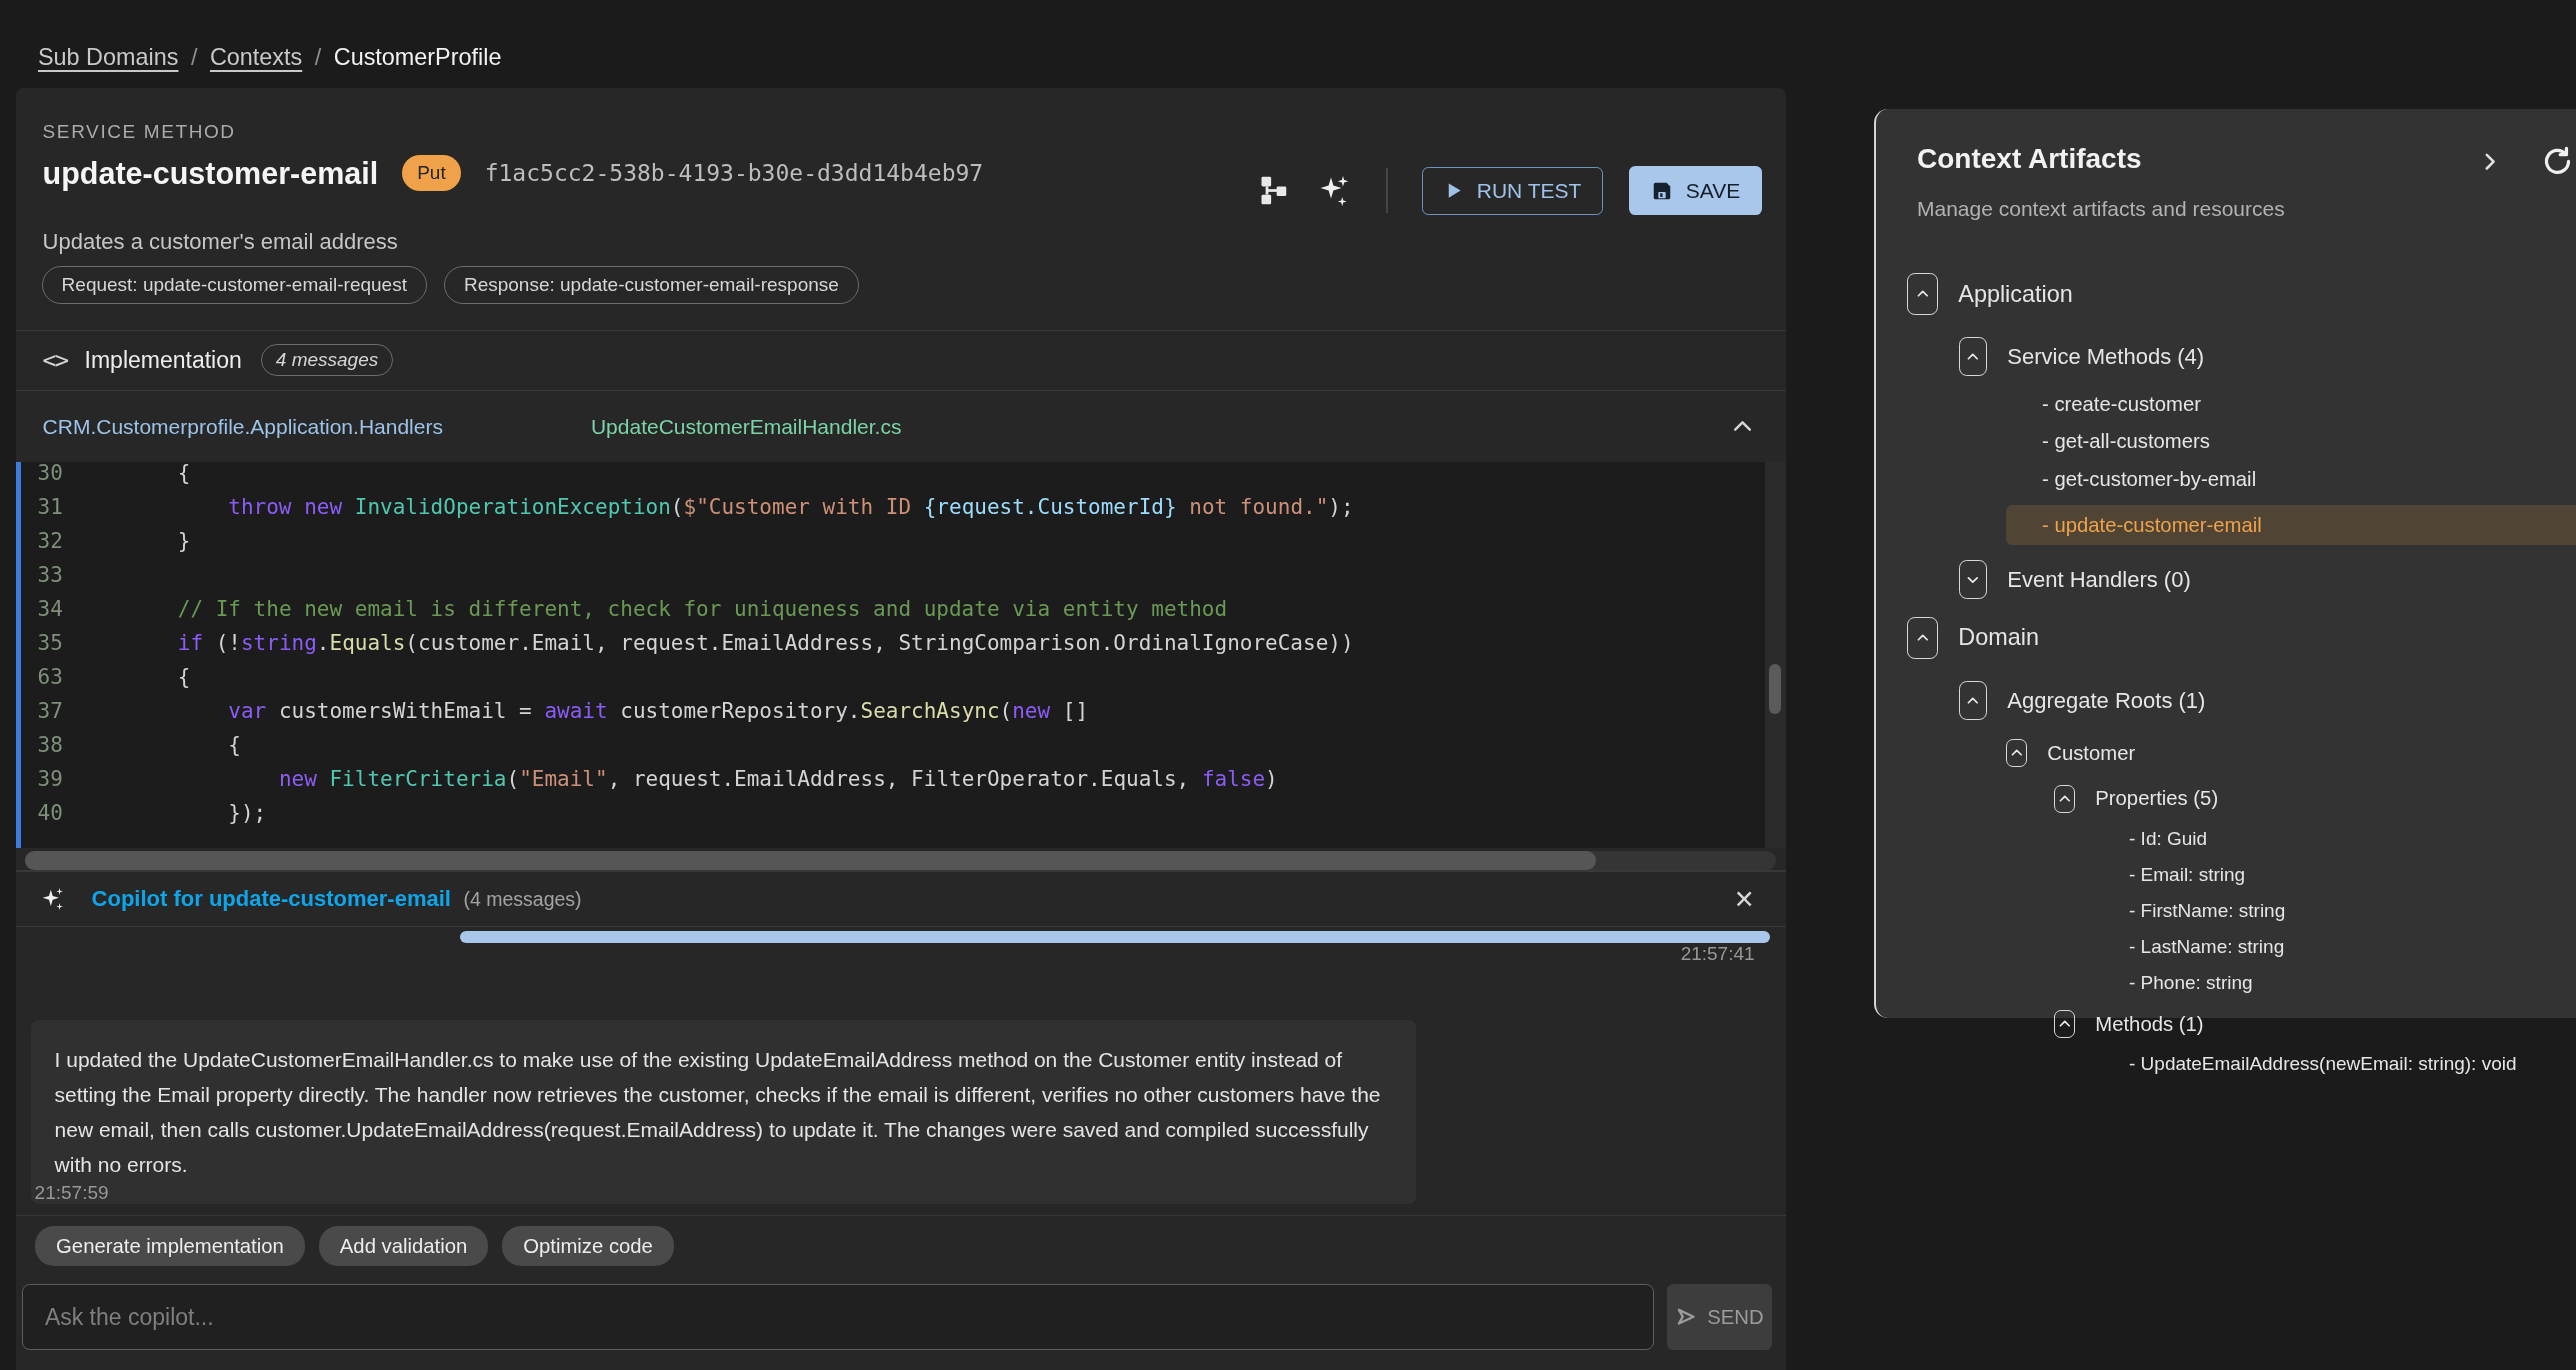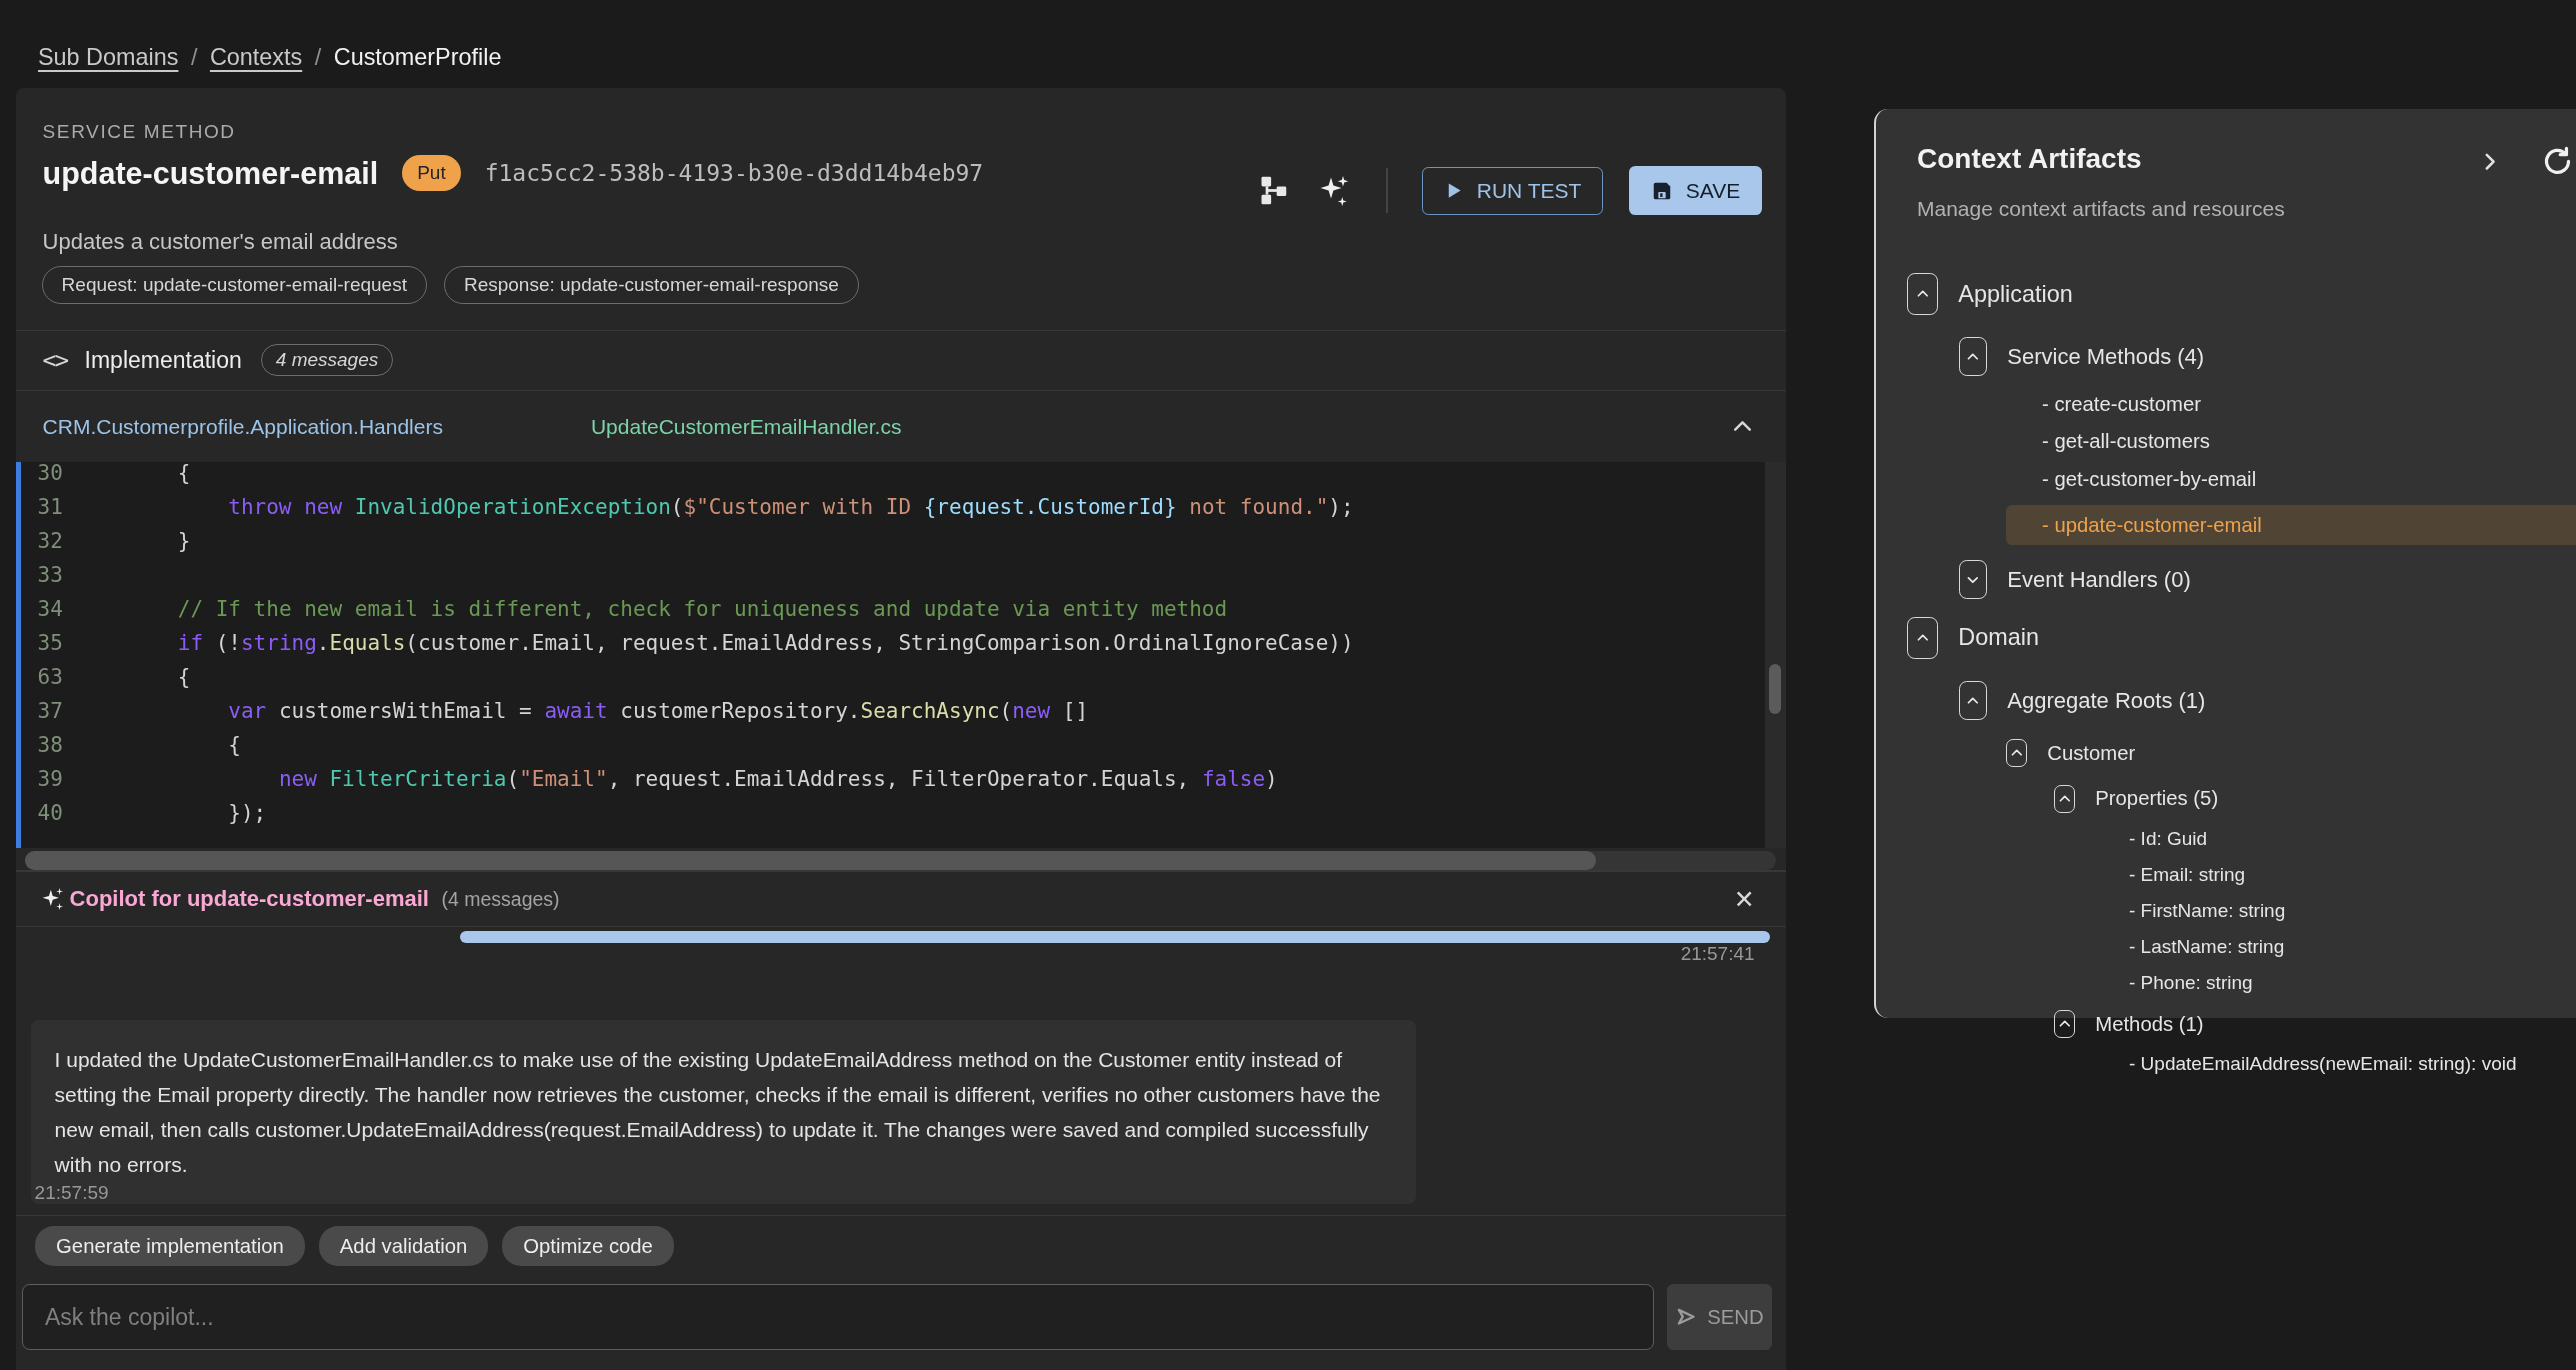--- a/index.html
+++ b/index.html
@@ -61,21 +61,21 @@
   .vscroll-track { position:absolute; right:0; top:0; width:21px; height:100%; background:#2b2b2b; }
   .vscroll-thumb { position:absolute; right:4.7px; top:202px; width:11.7px; height:50px; background:#5b5b5b; border-radius:6.3px; }
 
   .hscroll { left:0; top:763px; width:100%; height:20.3px; padding:0 9.4px; }
   .hscroll .track { width:100%; height:19px; background:#353535; border-radius:10.2px; }
   .hscroll .thumb { width:1571px; height:19px; background:#565656; border-radius:10.2px; }
 
   
   .cop-header { left:0; top:783px; width:100%; height:55px; display:flex; align-items:center;
     padding:0 31px 0 22px; border-top:1.6px solid #383838; }
-  .cop-title { font-size:22px; font-weight:bold; color:#f9a8d4; margin-left:4px; }
+  .cop-title { font-size:22px; font-weight:bold; color:#0ea5e9; margin-left:26px; }
   .cop-count { font-size:19.5px; color:#a3a3a3; margin-left:12.5px; }
   .cop-close { margin-left:auto; font-size:25px; color:#d8d8d8; cursor:pointer; }
   .cop-div { top:838px; }
   .user-bar { left:444px; top:843px; right:15.6px; height:11.7px; background:#a9c7eb; border-radius:6.3px; }
   .ts-right { top:855px; right:31px; font-size:19px; color:#989898; }
   .bubble { left:15.6px; top:932px; width:1385px; background:#303030; border-radius:7.8px;
     padding:22px 23.4px; font-size:21px; line-height:35px; color:#e4e4e4; }
   .ts-left { left:19px; top:1094px; font-size:19px; color:#989898; }
   .cop-div2 { top:1127px; }
   .quick-row { left:19.5px; top:1138px; display:flex; gap:14px; }

